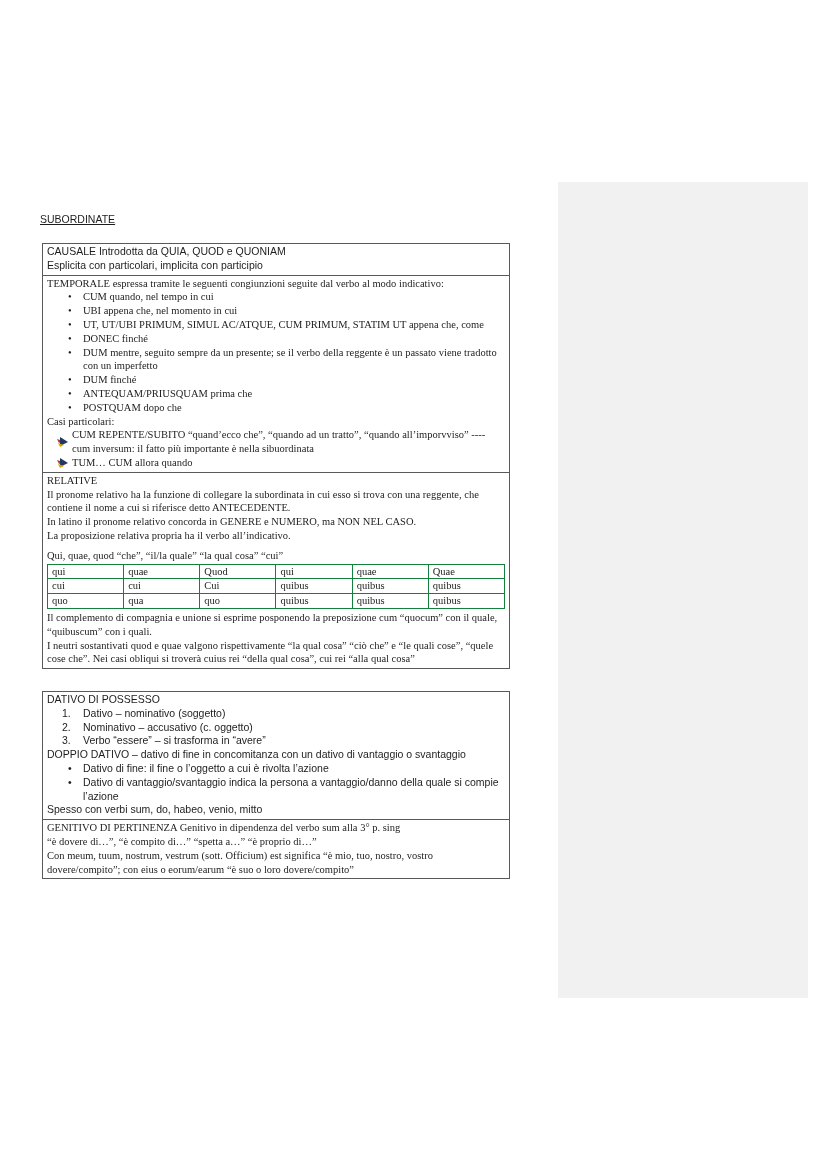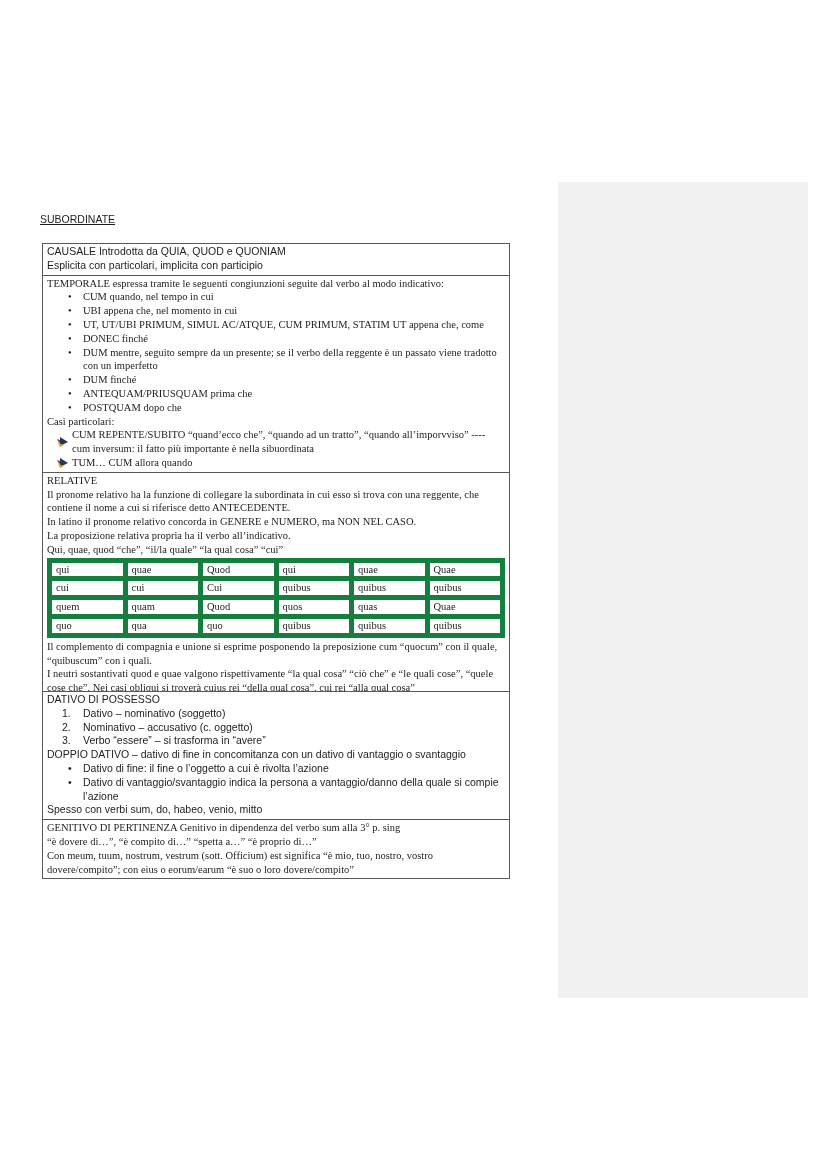--- a/index.html
+++ b/index.html
@@ -13,23 +13,23 @@
   .box{position:absolute;left:42px;width:466px;border:1px solid #595959;background:#fff;}
   #box-sub{top:243px;}
   #box-dat{top:691px;}
   .row{padding:1px 4px 2px 4px;}
   .row + .row{border-top:1px solid #595959;font-family:Liberation Serif, serif;}
   .li{display:flex;}
   .li.disc .marker{margin-left:21px;width:15px;flex:none;}
   .li.num  .marker{margin-left:15px;width:21px;flex:none;}
   .li.icon .marker{margin-left:10px;width:15px;flex:none;display:inline-flex;align-items:center;}
   .litext{flex:1;}
-  .caption{margin-top:0;}
+  .caption{margin-top:6px;}
   table.rel{border-collapse:collapse;table-layout:fixed;width:100%;margin:1px 0 2px 0;}
-  table.rel td{border:5px solid #15803d;padding:0 4px;height:13.5px;font-size:10.5px;}
+  table.rel td{border:1px solid #15803d;padding:0 4px;height:13.5px;font-size:10.5px;}
 </style>
 </head>
 <body>
 
 <div class="doc-title">SUBORDINATE</div>
 
 <div class="side-panel"></div>
 
 <div class="box" id="box-sub">
   <div class="row">
@@ -114,28 +114,20 @@
           </tr>
           <tr>
             <td>cui</td>
             <td>cui</td>
             <td>Cui</td>
             <td>quibus</td>
             <td>quibus</td>
             <td>quibus</td>
           </tr>
           <tr>
-            <td>quem</td>
-            <td>quam</td>
-            <td>Quod</td>
-            <td>quos</td>
-            <td>quas</td>
-            <td>Quae</td>
-          </tr>
-          <tr>
             <td>quo</td>
             <td>qua</td>
             <td>quo</td>
             <td>quibus</td>
             <td>quibus</td>
             <td>quibus</td>
           </tr>
         </tbody>
     </table>
     <div class="t">Il complemento di compagnia e unione si esprime posponendo la preposizione cum “quocum” con il quale, “quibuscum” con i quali.</div>

